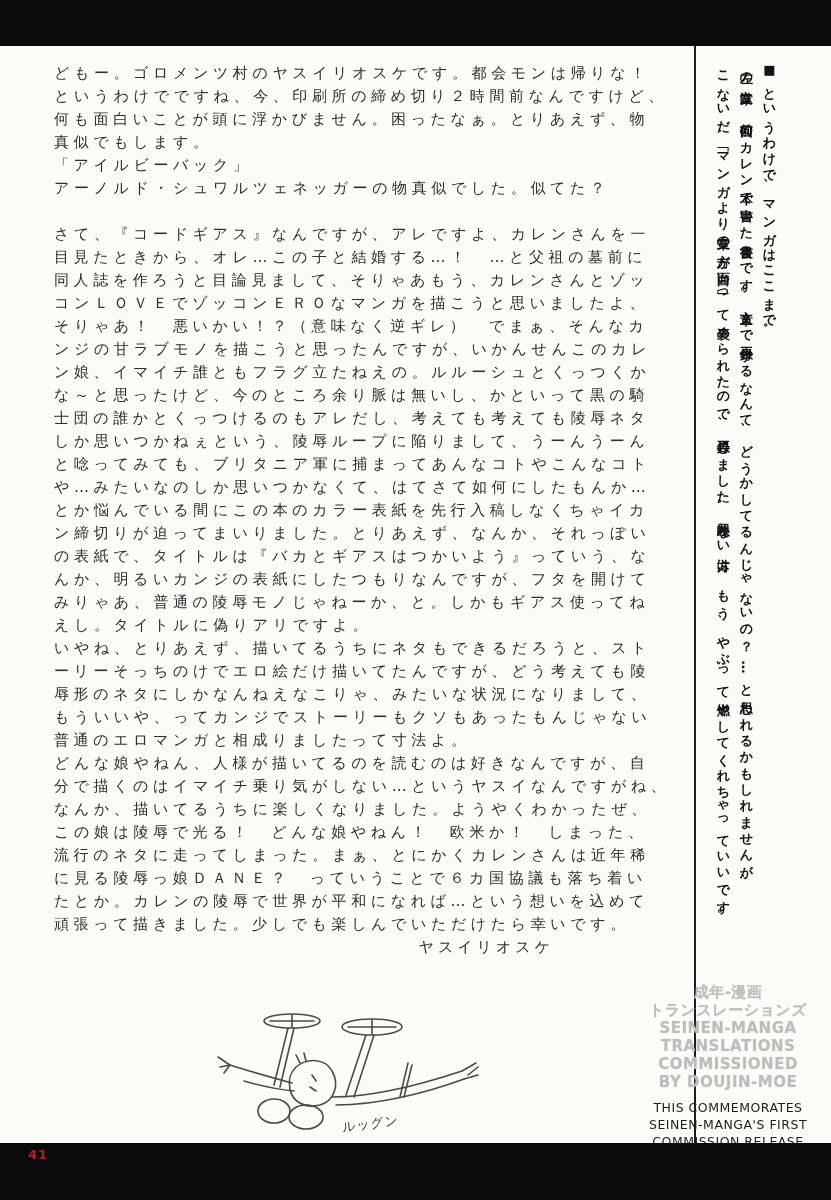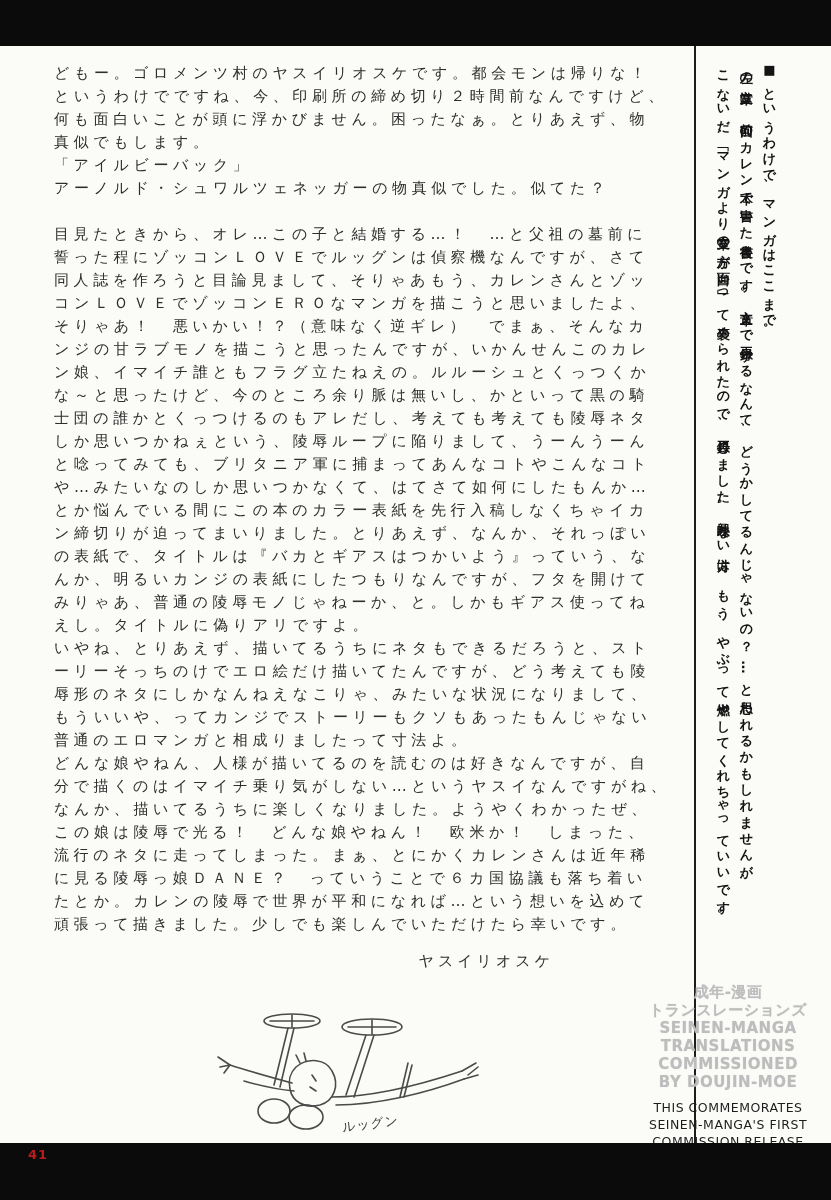--- a/index.html
+++ b/index.html
@@ -28,21 +28,21 @@
   
   .afterword{
     position:absolute;left:54px;top:62px;width:604px;
     color:#2e2e2e;
   }
   .hw-line{
     font-size:15px;line-height:23px;min-height:23px;
     letter-spacing:4.6px;white-space:nowrap;
   }
   .signature{
-    margin-top:16px;padding-right:104px;text-align:right;
+    margin-top:2px;padding-right:104px;text-align:right;
     font-size:15px;letter-spacing:4px;color:#2e2e2e;
   }
   
   .doodle{
     position:absolute;left:200px;top:1005px;width:300px;height:140px;
   }
   .doodle svg{display:block;}
   .doodle-label{
     position:absolute;left:142px;top:110px;
     font-size:13px;color:#3a3a3a;letter-spacing:1px;
@@ -84,22 +84,22 @@
 
   <div class="afterword">
     <div>
         <div class="hw-line">どもー。ゴロメンツ村のヤスイリオスケです。都会モンは帰りな！</div>
         <div class="hw-line">というわけでですね、今、印刷所の締め切り２時間前なんですけど、</div>
         <div class="hw-line">何も面白いことが頭に浮かびません。困ったなぁ。とりあえず、物</div>
         <div class="hw-line">真似でもします。</div>
         <div class="hw-line">「アイルビーバック」</div>
         <div class="hw-line">アーノルド・シュワルツェネッガーの物真似でした。似てた？</div>
         <div class="hw-line"></div>
+        <div class="hw-line">さて、『コードギアス』なんですが、アレですよ、カレンさんを一</div>
         <div class="hw-line">目見たときから、オレ…この子と結婚する…！　…と父祖の墓前に</div>
-        <div class="hw-line">誓った程にゾッコンＬＯＶＥでルッグンは偵察機なんですが、さて</div>
         <div class="hw-line">同人誌を作ろうと目論見まして、そりゃあもう、カレンさんとゾッ</div>
         <div class="hw-line">コンＬＯＶＥでゾッコンＥＲＯなマンガを描こうと思いましたよ、</div>
         <div class="hw-line">そりゃあ！　悪いかい！？（意味なく逆ギレ）　でまぁ、そんなカ</div>
         <div class="hw-line">ンジの甘ラブモノを描こうと思ったんですが、いかんせんこのカレ</div>
         <div class="hw-line">ン娘、イマイチ誰ともフラグ立たねえの。ルルーシュとくっつくか</div>
         <div class="hw-line">な～と思ったけど、今のところ余り脈は無いし、かといって黒の騎</div>
         <div class="hw-line">士団の誰かとくっつけるのもアレだし、考えても考えても陵辱ネタ</div>
         <div class="hw-line">しか思いつかねぇという、陵辱ループに陥りまして、うーんうーん</div>
         <div class="hw-line">と唸ってみても、ブリタニア軍に捕まってあんなコトやこんなコト</div>
         <div class="hw-line">や…みたいなのしか思いつかなくて、はてさて如何にしたもんか…</div>

